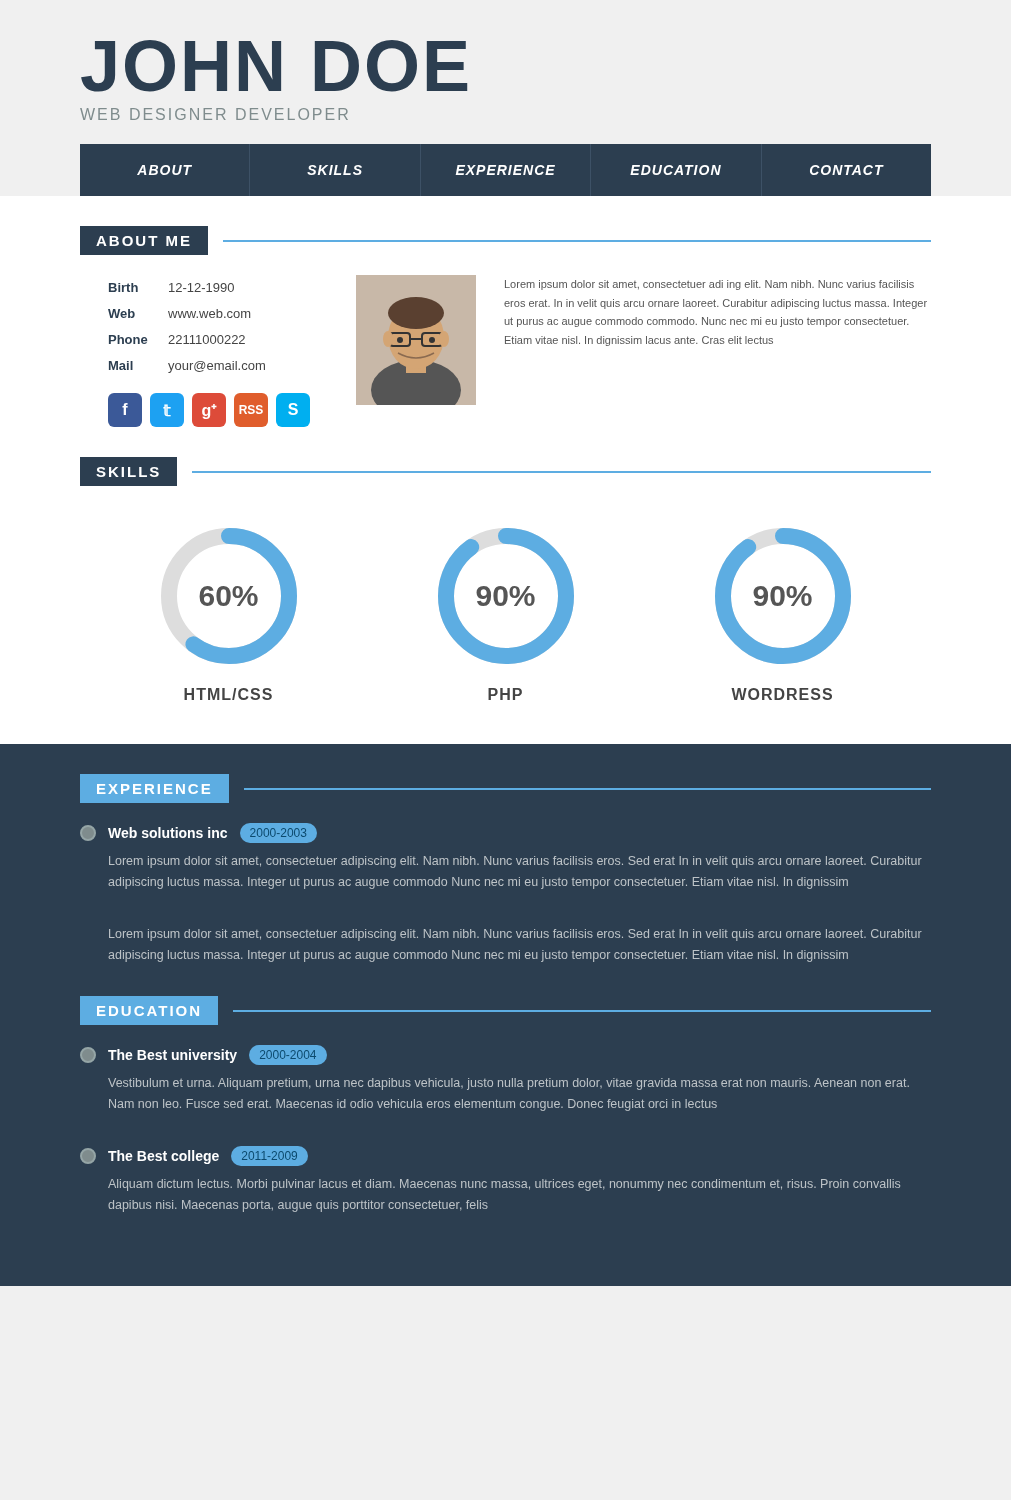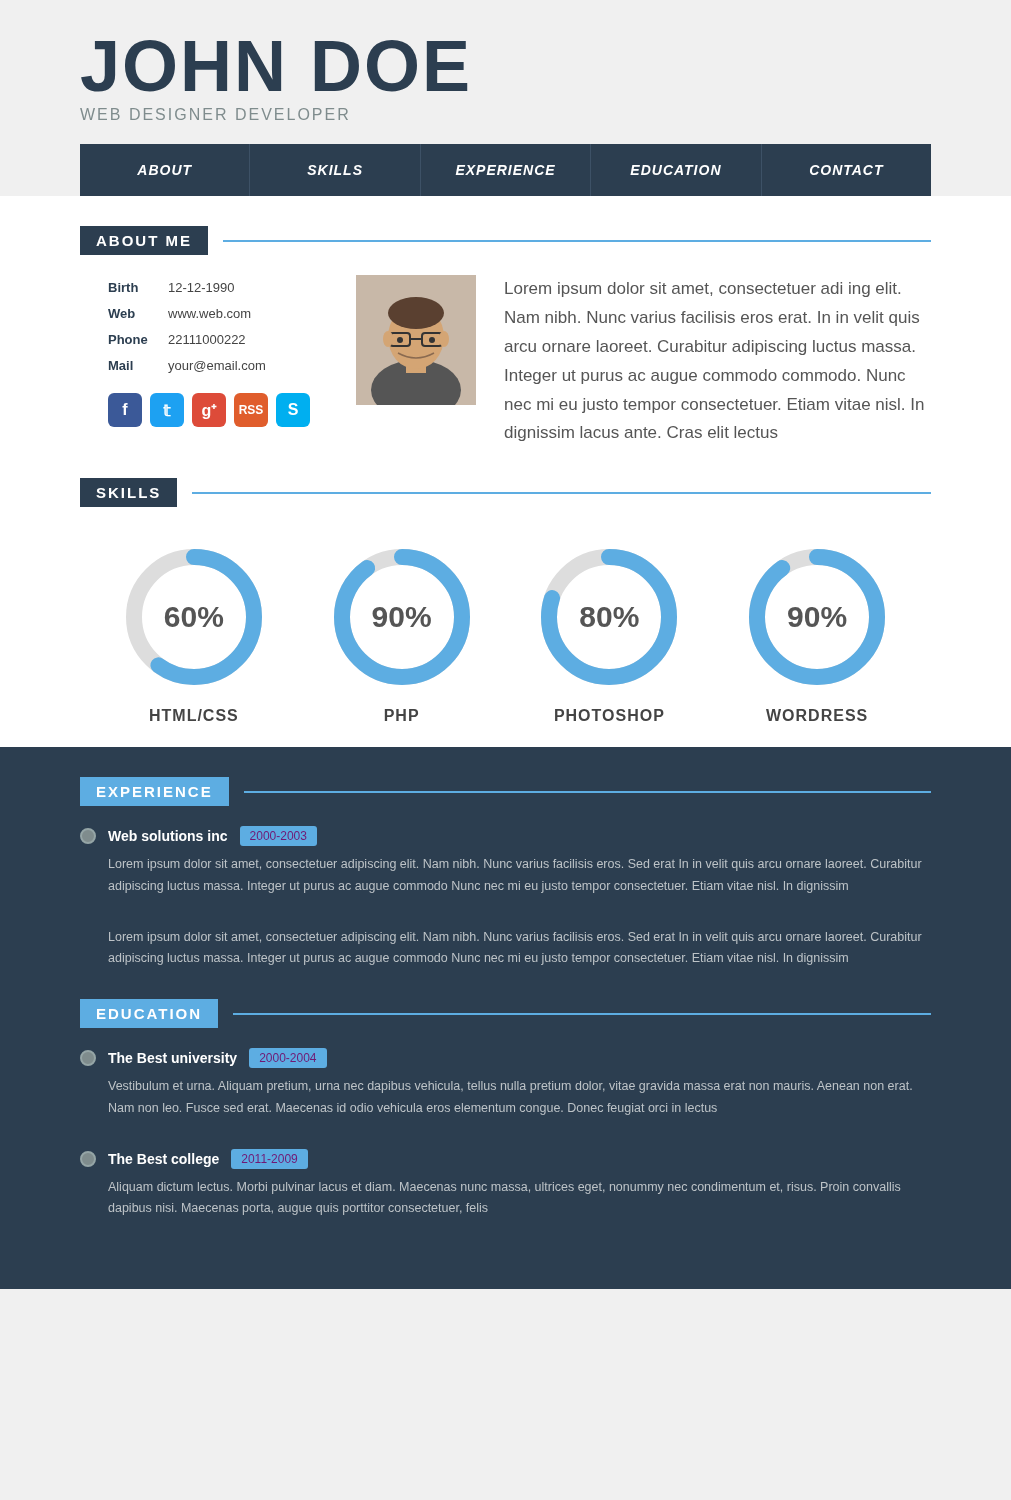--- a/index.html
+++ b/index.html
@@ -47,21 +47,21 @@
       cursor: pointer;
       border-right: 1px solid #3d5166;
       font-style: italic;
     }
     .nav-item:last-child { border-right: none; }
 
     
     .white-section {
       background: #fff;
       margin: 0;
-      padding: 30px 80px 22px 80px;
+      padding: 30px 80px 40px 80px;
     }
 
     
     .section-header {
       display: flex;
       align-items: center;
       margin-bottom: 20px;
     }
     .section-label {
       background: #2c3e50;
@@ -137,21 +137,21 @@
       justify-content: center;
       overflow: hidden;
     }
     .photo-placeholder svg {
       width: 100%;
       height: 100%;
     }
 
     .about-text {
       flex: 1;
-      font-size: 17px;
+      font-size: 11px;
       color: #555;
       line-height: 1.7;
     }
 
     
     .skills-section {
       margin-top: 30px;
     }
     .skills-charts {
       display: flex;
@@ -223,24 +223,24 @@
       border: 2px solid #95a5a6;
       flex-shrink: 0;
     }
     .timeline-company {
       font-size: 14px;
       font-weight: bold;
       color: #fff;
     }
     .timeline-date {
       background: #5dade2;
-      color: #701a75;
+      color: #0c4a6e;
       font-size: 12px;
       padding: 3px 10px;
-      border-radius: 3px;
+      border-radius: 10px;
     }
     .timeline-desc {
       font-size: 12.5px;
       color: #bdc3c7;
       line-height: 1.7;
       padding-left: 28px;
     }
 
     .education-section {
       margin-top: 30px;
@@ -360,31 +360,20 @@
           <svg viewBox="0 0 160 160">
             <circle cx="80" cy="80" r="60" fill="none" stroke="#ddd" stroke-width="16"></circle>
 
             <circle cx="80" cy="80" r="60" fill="none" stroke="#5dade2" stroke-width="16" stroke-dasharray="339.3 37.7" stroke-linecap="round"></circle>
           </svg>
           <div class="donut-text">90%</div>
         </div>
         <div class="skill-label">PHP</div>
       </div>
 
-      <div class="skill-chart">
-        <div class="donut-container">
-          <svg viewBox="0 0 160 160">
-            <circle cx="80" cy="80" r="60" fill="none" stroke="#ddd" stroke-width="16"></circle>
-
-            <circle cx="80" cy="80" r="60" fill="none" stroke="#5dade2" stroke-width="16" stroke-dasharray="301.6 75.4" stroke-linecap="round"></circle>
-          </svg>
-          <div class="donut-text">80%</div>
-        </div>
-        <div class="skill-label">PHOTOSHOP</div>
-      </div>
 
       <div class="skill-chart">
         <div class="donut-container">
           <svg viewBox="0 0 160 160">
             <circle cx="80" cy="80" r="60" fill="none" stroke="#ddd" stroke-width="16"></circle>
             <circle cx="80" cy="80" r="60" fill="none" stroke="#5dade2" stroke-width="16" stroke-dasharray="339.3 37.7" stroke-linecap="round"></circle>
           </svg>
           <div class="donut-text">90%</div>
         </div>
         <div class="skill-label">WORDRESS</div>
@@ -424,21 +413,21 @@
     </div>
 
     <div style="margin-top: 20px;">
 
       <div class="timeline-item">
         <div class="timeline-header">
           <div class="timeline-dot"></div>
           <div class="timeline-company">The Best university</div>
           <div class="timeline-date">2000-2004</div>
         </div>
-        <div class="timeline-desc">Vestibulum et urna. Aliquam pretium, urna nec dapibus vehicula, tellus nulla pretium dolor, vitae gravida massa erat non mauris. Aenean non erat. Nam non leo. Fusce sed erat. Maecenas id odio vehicula eros elementum congue. Donec feugiat orci in lectus</div>
+        <div class="timeline-desc">Vestibulum et urna. Aliquam pretium, urna nec dapibus vehicula, justo nulla pretium dolor, vitae gravida massa erat non mauris. Aenean non erat. Nam non leo. Fusce sed erat. Maecenas id odio vehicula eros elementum congue. Donec feugiat orci in lectus</div>
       </div>
 
       <div class="timeline-item">
         <div class="timeline-header">
           <div class="timeline-dot"></div>
           <div class="timeline-company">The Best college</div>
           <div class="timeline-date">2011-2009</div>
         </div>
         <div class="timeline-desc">Aliquam dictum lectus. Morbi pulvinar lacus et diam. Maecenas nunc massa, ultrices eget, nonummy nec condimentum et, risus. Proin convallis dapibus nisi. Maecenas porta, augue quis porttitor consectetuer, felis</div>
       </div>

